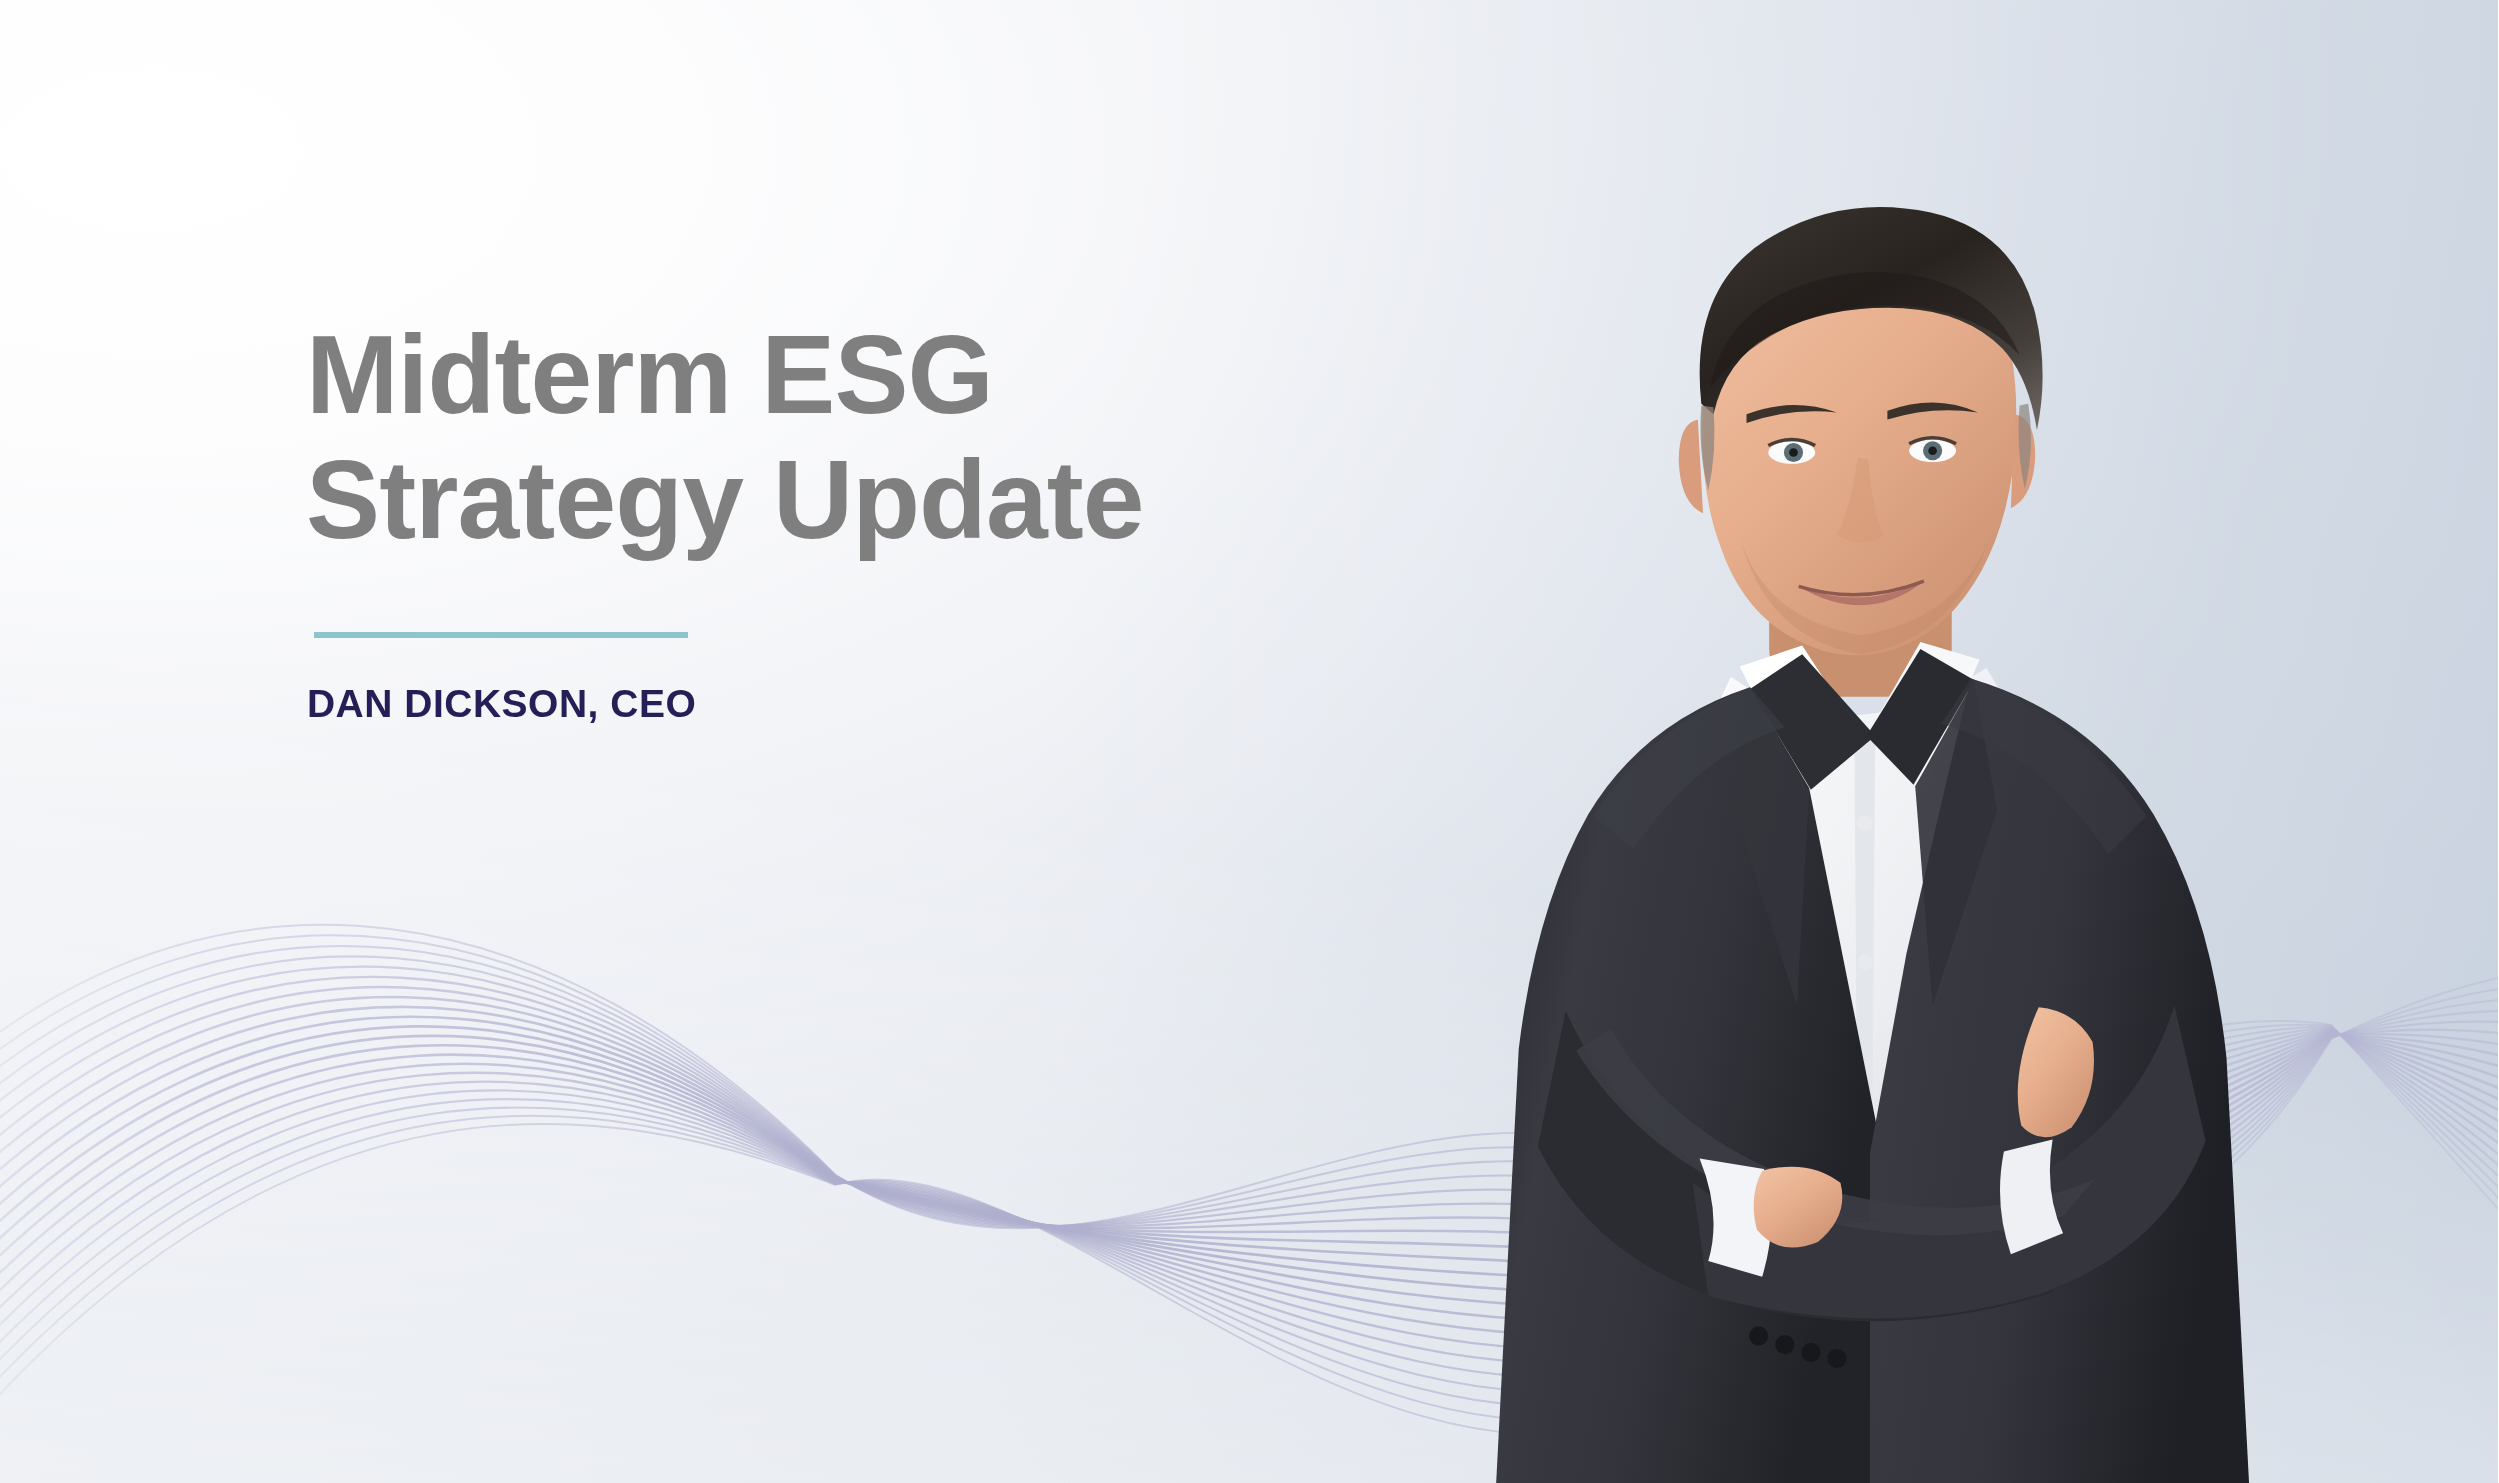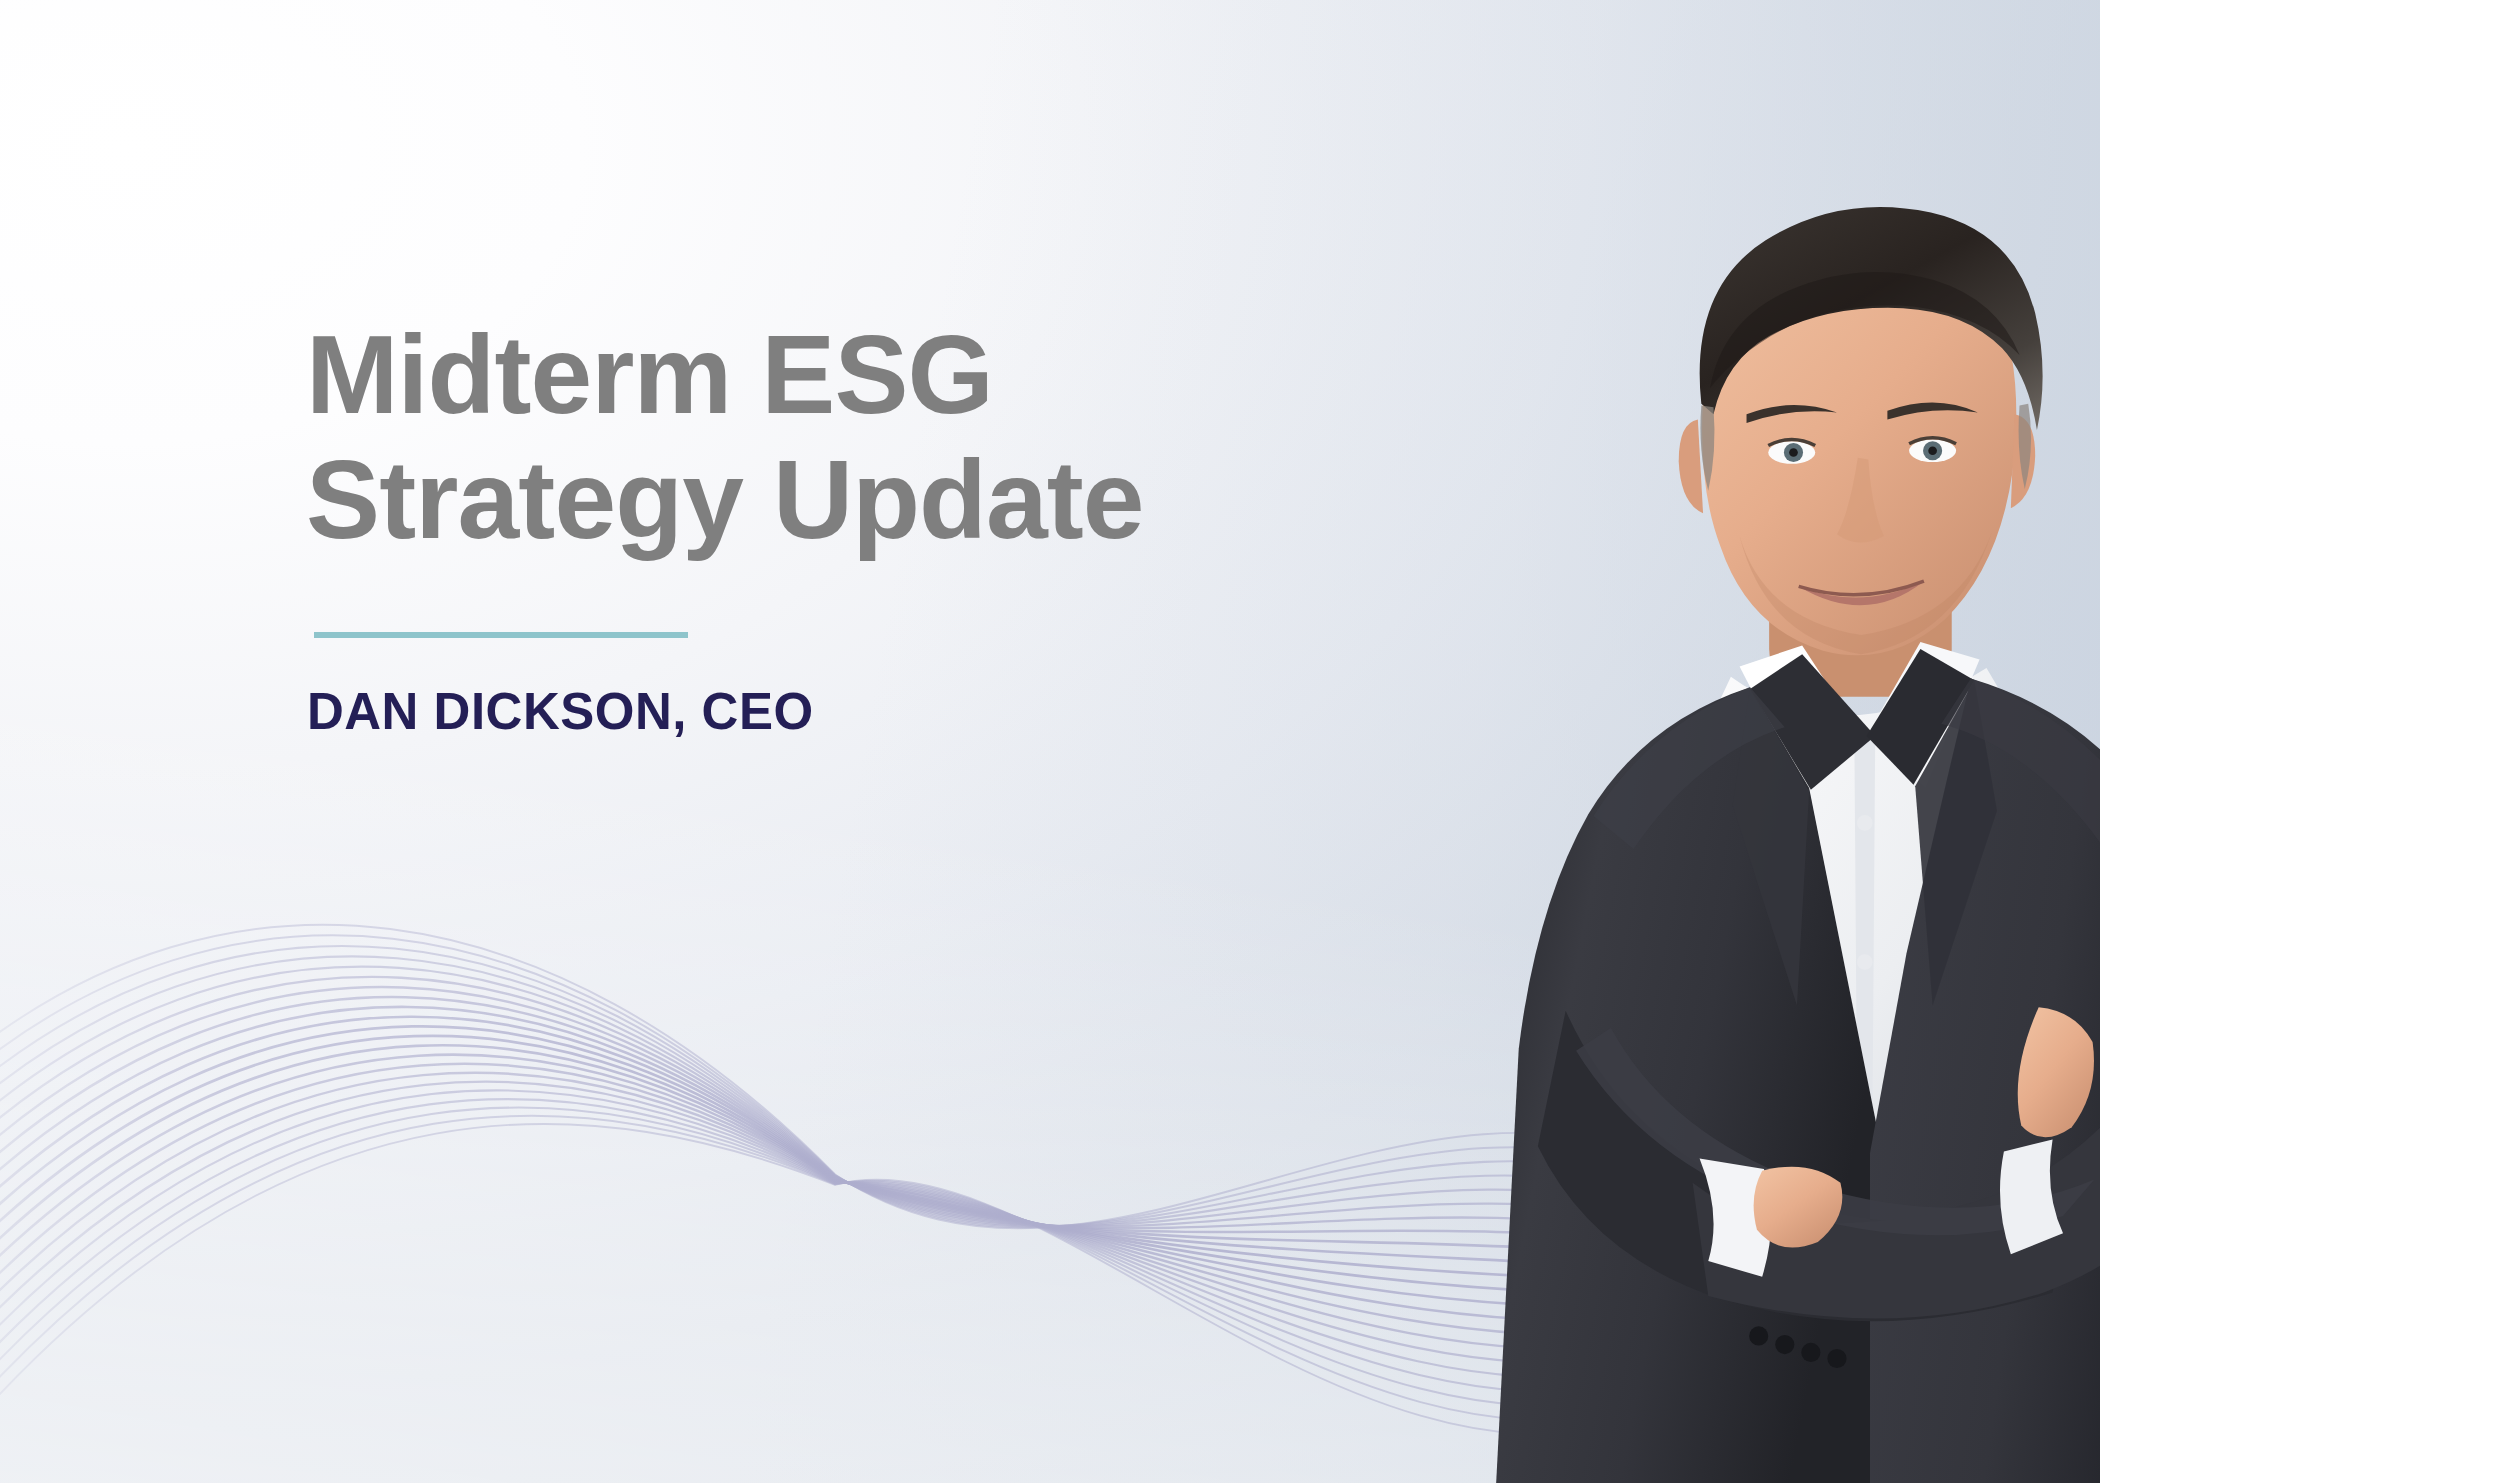--- a/index.html
+++ b/index.html
@@ -8,21 +8,21 @@
     padding: 0;
     background: #ffffff;
   }
   body {
     font-family: "Liberation Sans", sans-serif;
   }
 
   
   #slide {
     position: relative;
-    width: 2100px;
+    width: 2498px;
     height: 1484px;
     overflow: hidden;
     background: #e5e5e5;
   }
 
   
   .bg-base {
     position: absolute;
     inset: 0;
     background:
@@ -81,21 +81,21 @@
     width: 374px;
     height: 6px;
     background: #8ec4cb;
   }
   .presenter {
     margin: 0;
     margin-top: 44px;
     margin-left: 0.9px;
     font-family: "Liberation Sans", sans-serif;
     font-weight: bold;
-    font-size: 51px;
+    font-size: 39px;
     letter-spacing: 0.5px;
     color: #241f56;
   }
 
   
   .portrait {
     position: absolute;
     left: 1357px;
     bottom: 0;
     width: 1026px;

